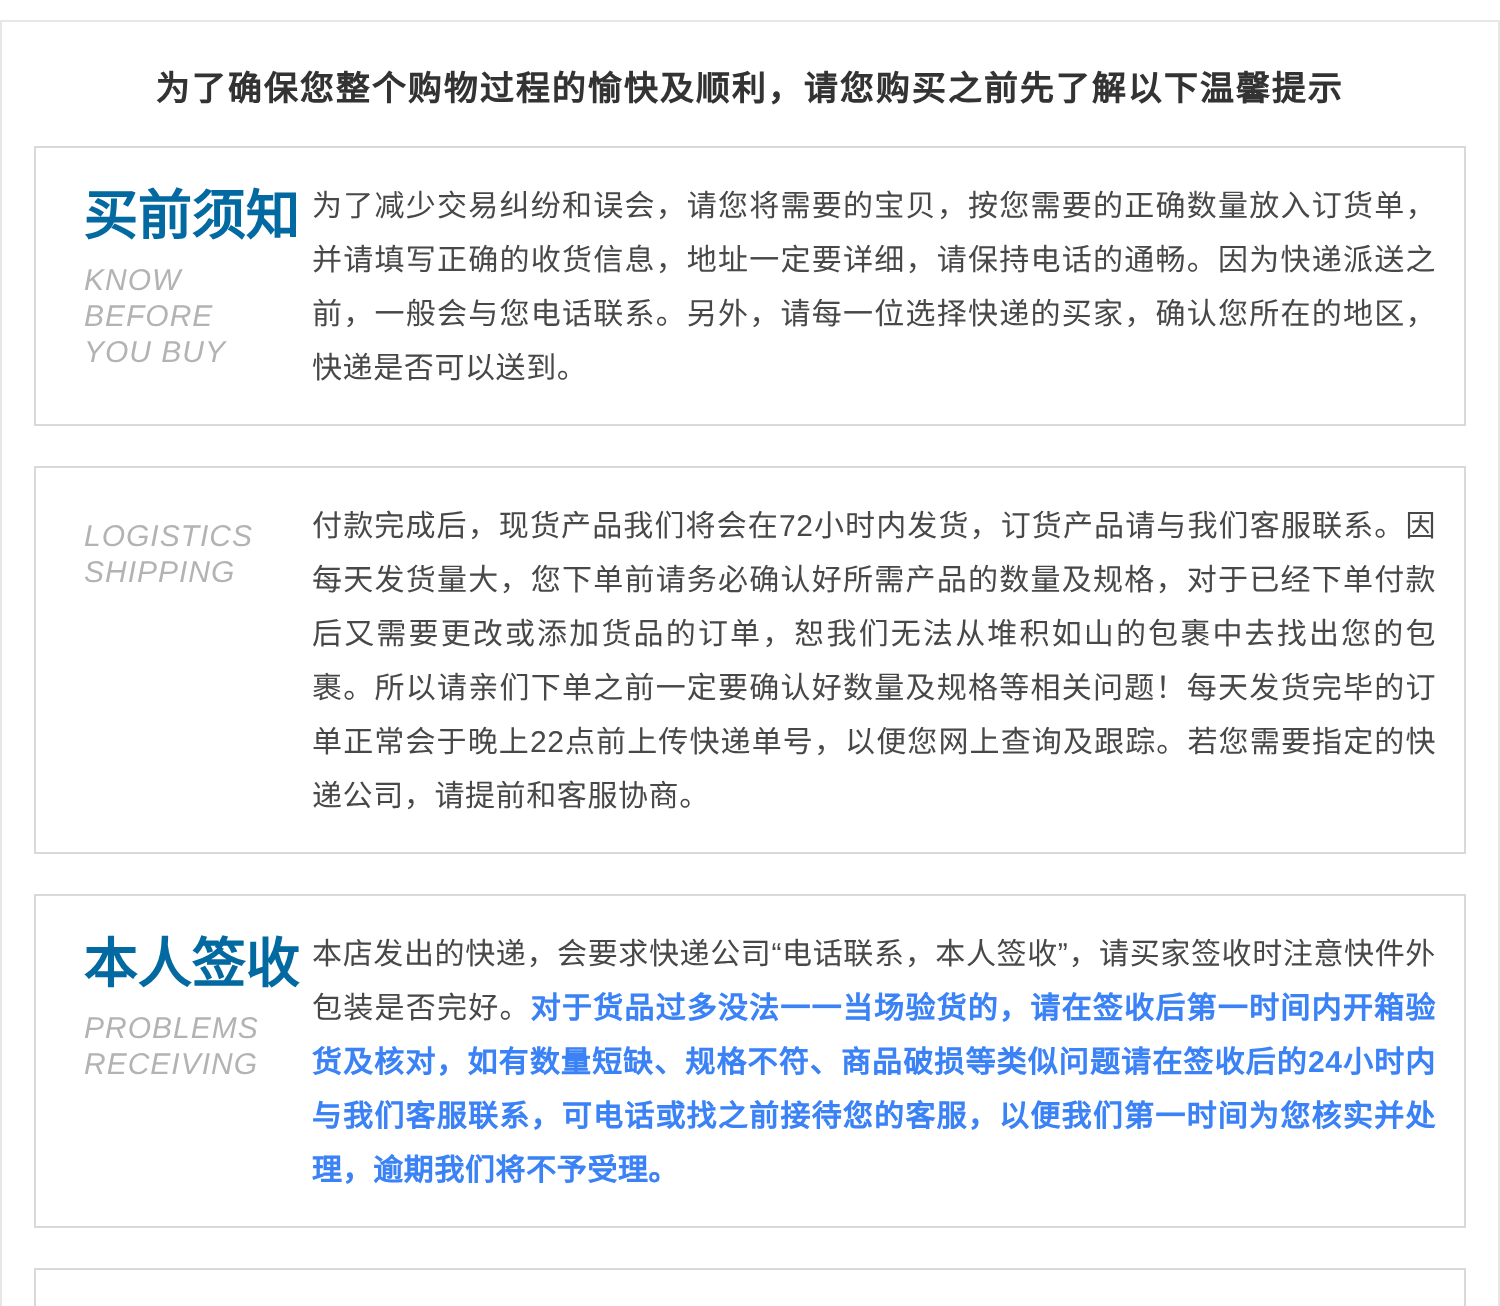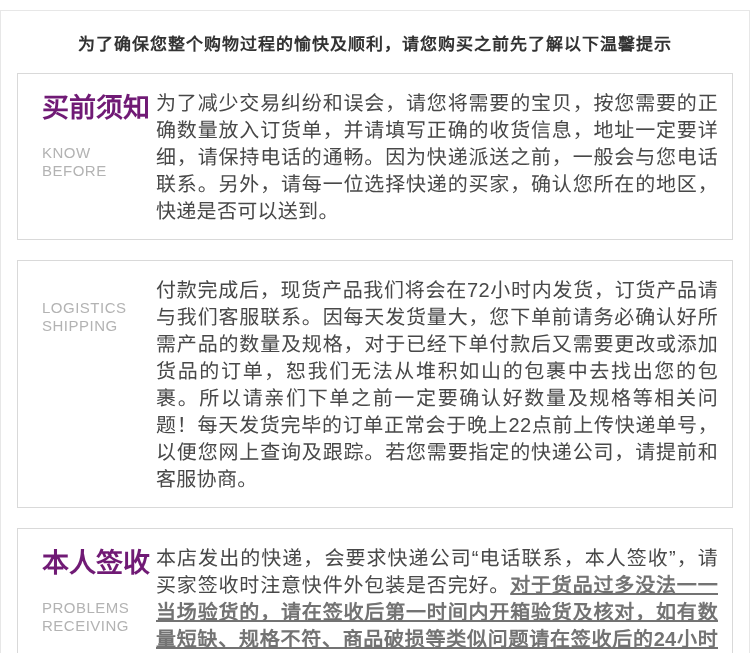--- a/index.html
+++ b/index.html
@@ -39,62 +39,63 @@
   }
   .title-col {
     width: 138px;
     flex: 0 0 138px;
     padding-left: 24px;
     padding-top: 2px;
   }
   .cn-title {
     font-size: 27px;
     font-weight: bold;
-    color: #701a75;
+    color: #0369a1;
     letter-spacing: 0;
     line-height: 32px;
     white-space: nowrap;
   }
   .en-subtitle {
-    margin-top: 20px;
+    margin-top: 8px;
     font-size: 15px;
     line-height: 18px;
     color: #b3b3b3;
     text-transform: uppercase;
     letter-spacing: 0.5px;
+    font-style: italic;
   }
   .body-col {
     flex: 1 1 auto;
-    font-size: 20px;
+    font-size: 15px;
     line-height: 27px;
     color: #484848;
     padding-right: 2px;
     letter-spacing: 0.3px;
     text-align: justify;
   }
   .body-red {
-    color: #737373;
+    color: #3b82f6;
     font-weight: bold;
-    text-decoration: underline;
   }
   .sec-3 .body-col { }
 </style>
 </head>
 <body>
 
 <div class="page">
   <div class="page-inner">
 
     <div class="page-header">为了确保您整个购物过程的愉快及顺利，请您购买之前先了解以下温馨提示</div>
 
     <section class="notice-box sec-0">
       <div class="title-col">
         <h2 class="cn-title">买前须知</h2>
         <div class="en-subtitle">
           <div>KNOW BEFORE</div>
+          <div>YOU BUY</div>
         </div>
       </div>
       <div class="body-col"><span class="body-normal">为了减少交易纠纷和误会，请您将需要的宝贝，按您需要的正确数量放入订货单，并请填写正确的收货信息，地址一定要详细，请保持电话的通畅。因为快递派送之前，一般会与您电话联系。另外，请每一位选择快递的买家，确认您所在的地区，快递是否可以送到。</span><span class="body-red"></span></div>
     </section>
 
     <section class="notice-box sec-1">
       <div class="title-col">
         <div class="en-subtitle">
           <div>LOGISTICS</div>
           <div>SHIPPING</div>

